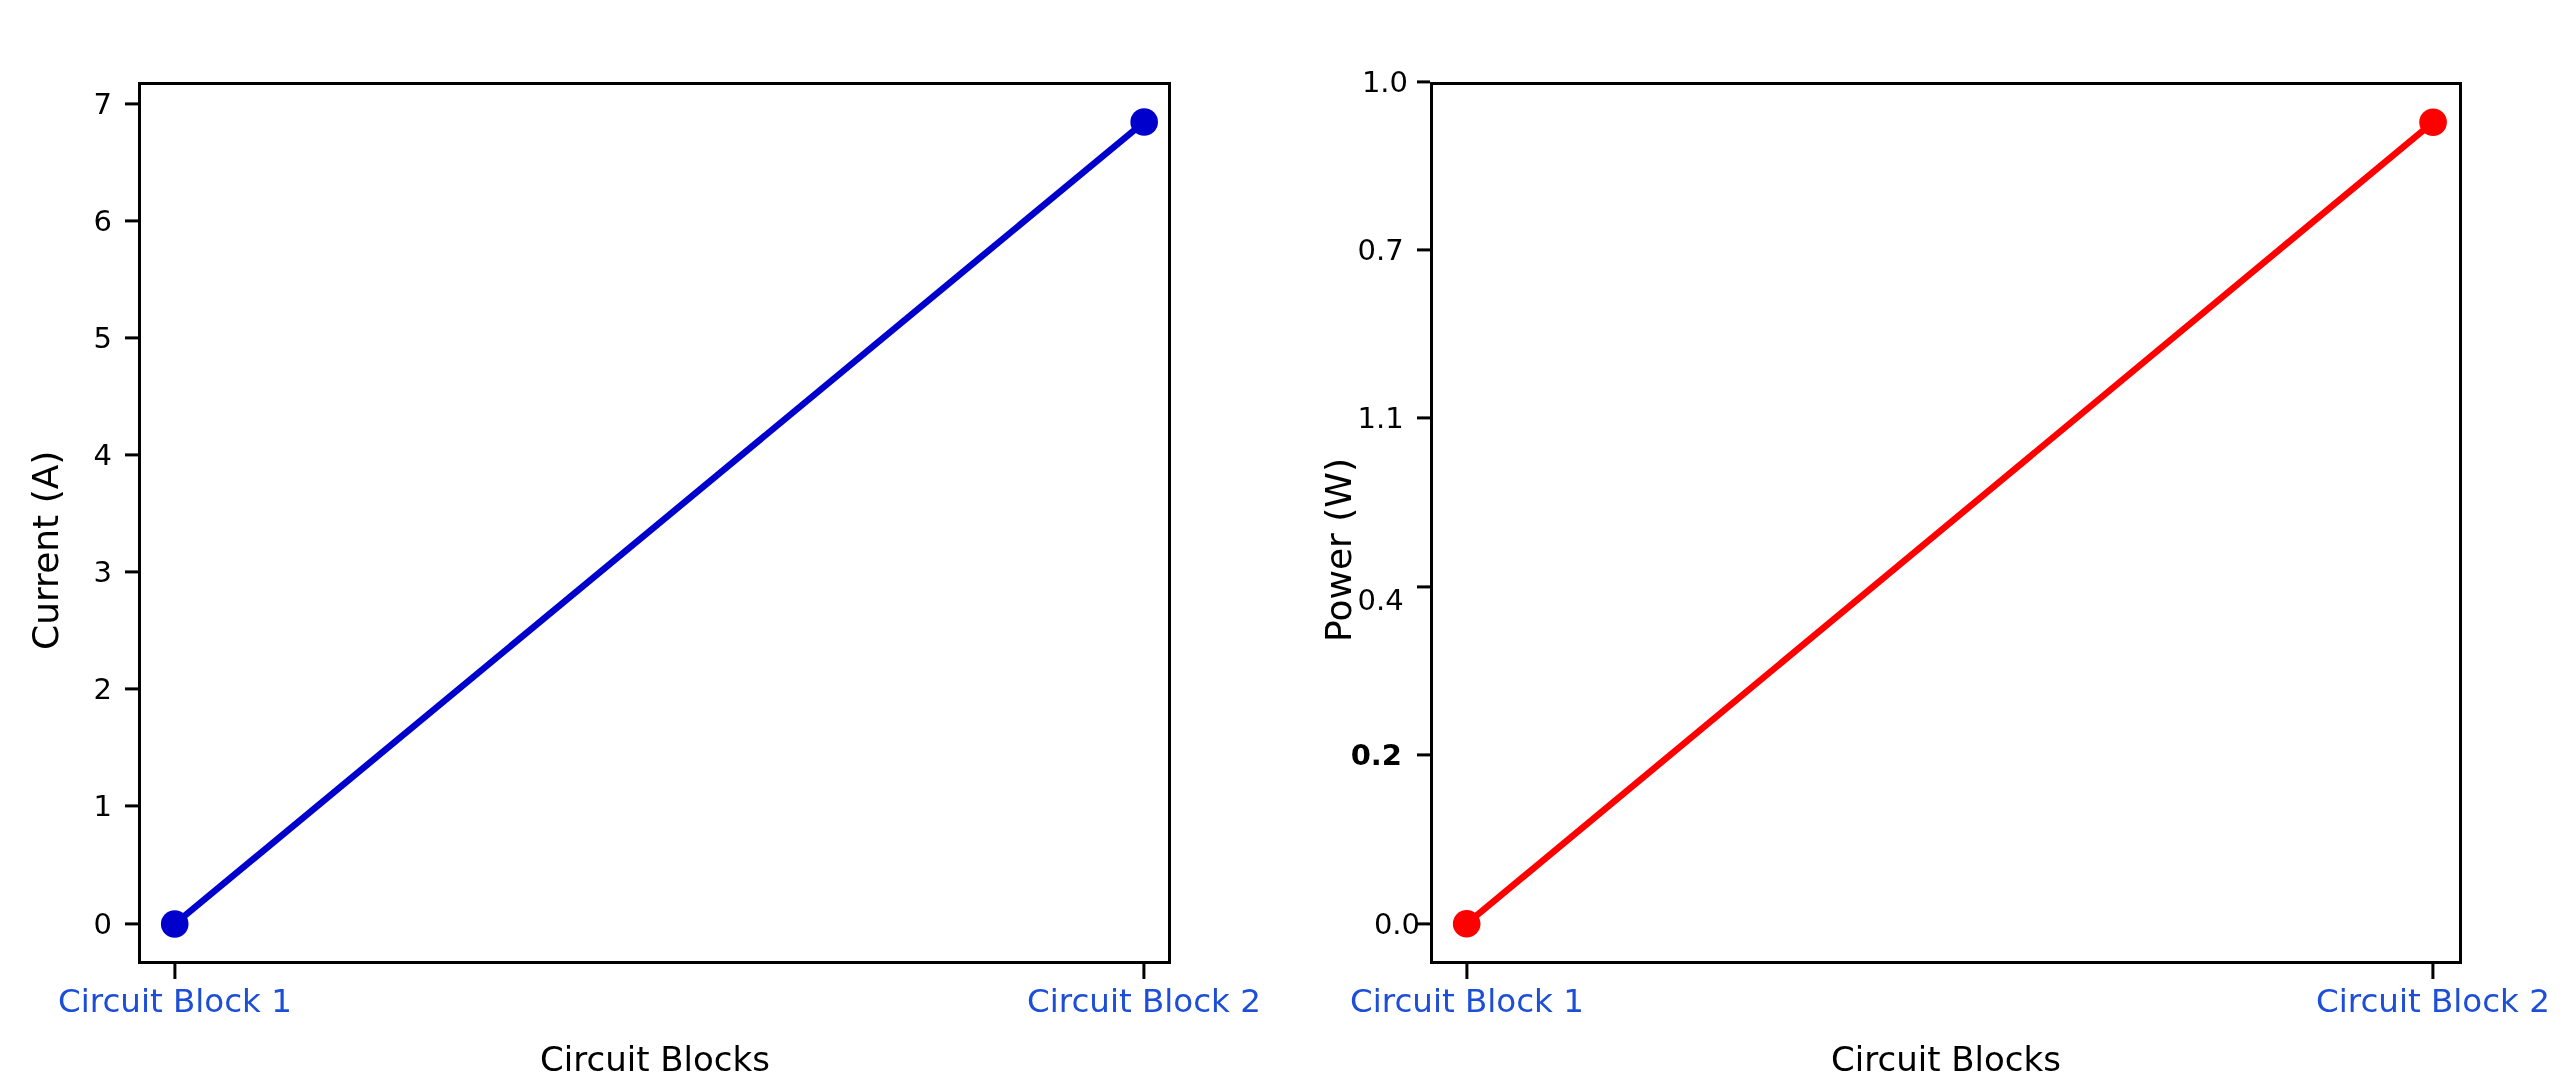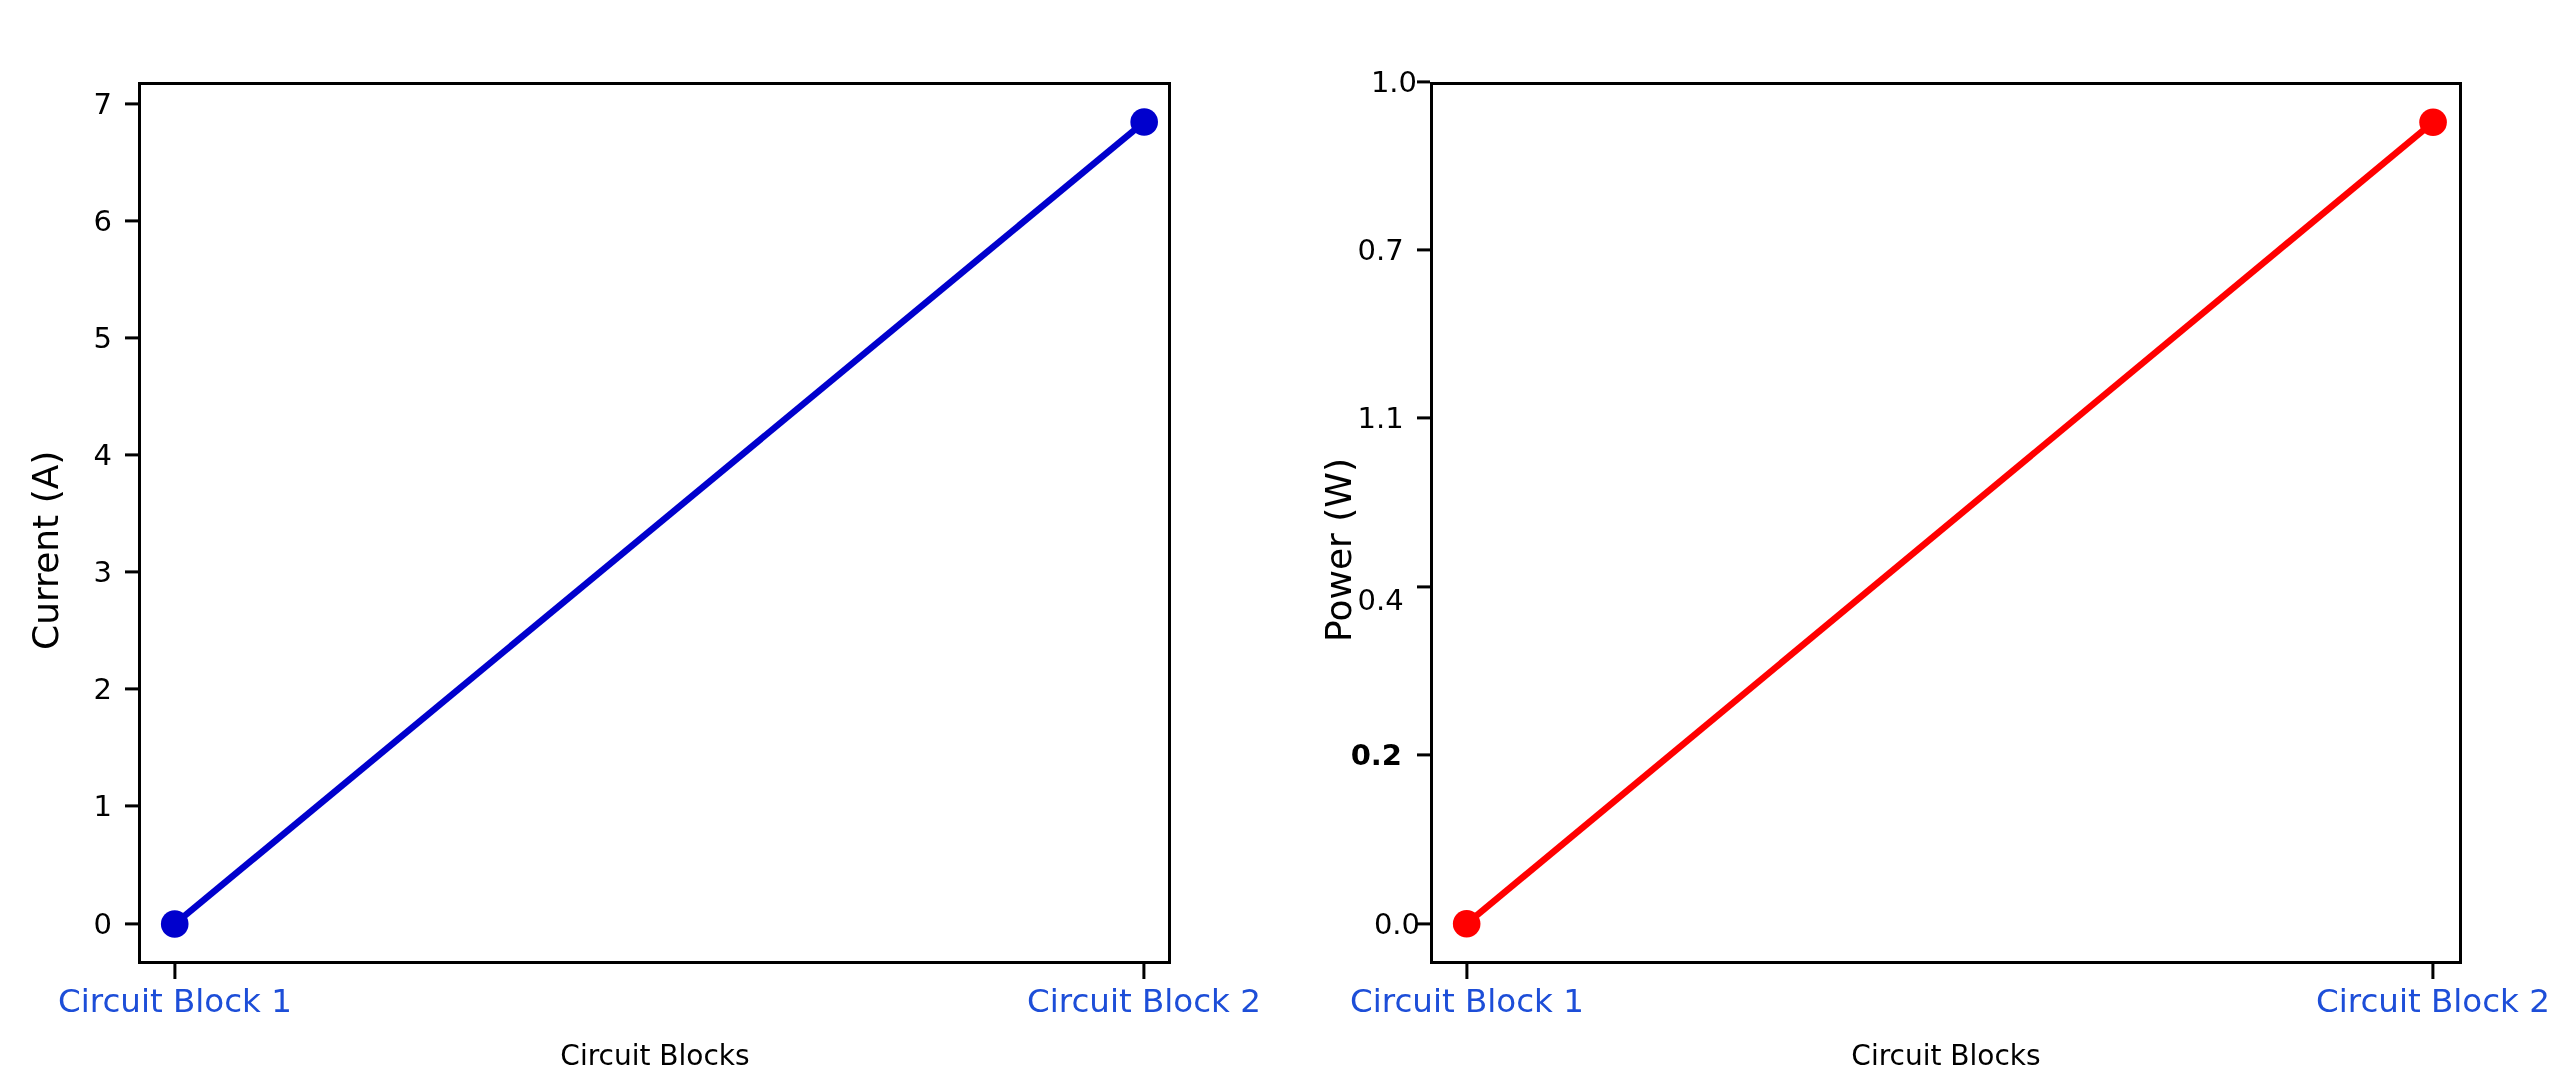--- a/index.html
+++ b/index.html
@@ -58,21 +58,21 @@
     position:absolute;
     font-size:36px;
     line-height:1;
     color:#000;
     transform-origin:0 0;
     transform:rotate(-90deg);
     white-space:nowrap;
   }
   .xlabel{
     position:absolute;
-    font-size:28px;
+    font-size:34px;
     line-height:1;
     color:#000;
     white-space:nowrap;
     transform:translateX(-50%);
   }
 
   svg.data-layer{position:absolute;left:0;top:0;overflow:visible;}
 </style>
 </head>
 <body>
@@ -122,21 +122,21 @@
       <circle cx="215" cy="1137" r="17" fill="#0000CD"></circle>
       <circle cx="1408" cy="150" r="17" fill="#0000CD"></circle>
     </svg>
   </div>
 
   <div class="panel right">
 
 
     <div class="plot-frame" style="left:142px;top:82px;width:1032px;height:882px;"></div>
 
-    <div class="ytick" style="left:23px;width:106px;top:82px;">1.0</div>
+    <div class="ytick" style="left:14px;width:106px;top:82px;">1.0</div>
     <div class="ytick-mark" style="left:129px;top:82px;"></div>
 
     <div class="ytick" style="left:9.7px;width:106px;top:250px;">0.7</div>
     <div class="ytick-mark" style="left:129px;top:250px;"></div>
 
     <div class="ytick" style="left:9.7px;width:106px;top:418px;">1.1</div>
     <div class="ytick-mark" style="left:129px;top:418px;"></div>
 
     <div class="ytick" style="left:9.7px;width:106px;top:600px;">0.4</div>
     <div class="ytick-mark" style="left:129px;top:587px;"></div>

